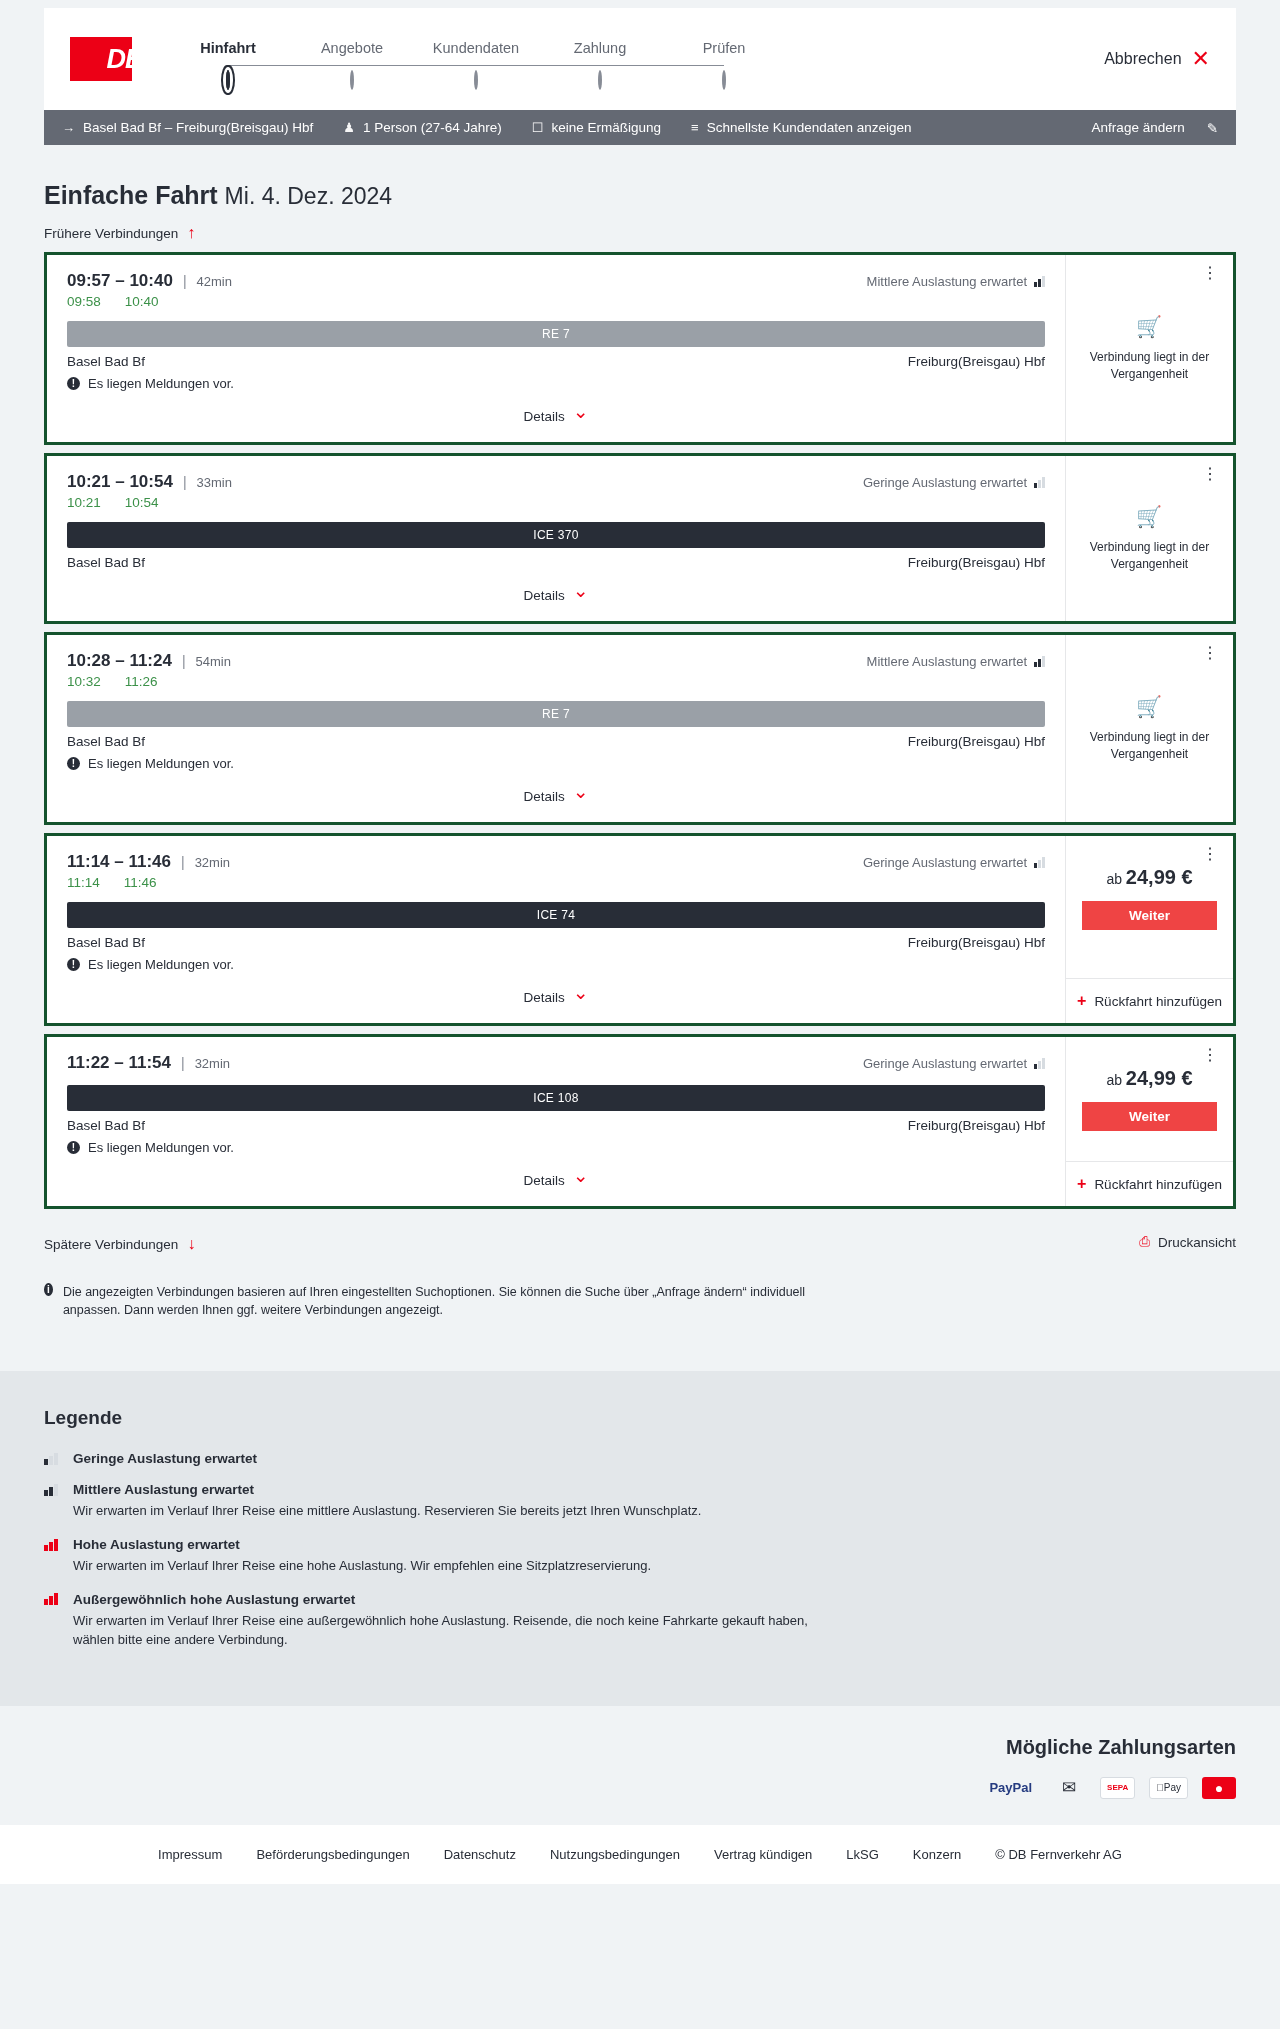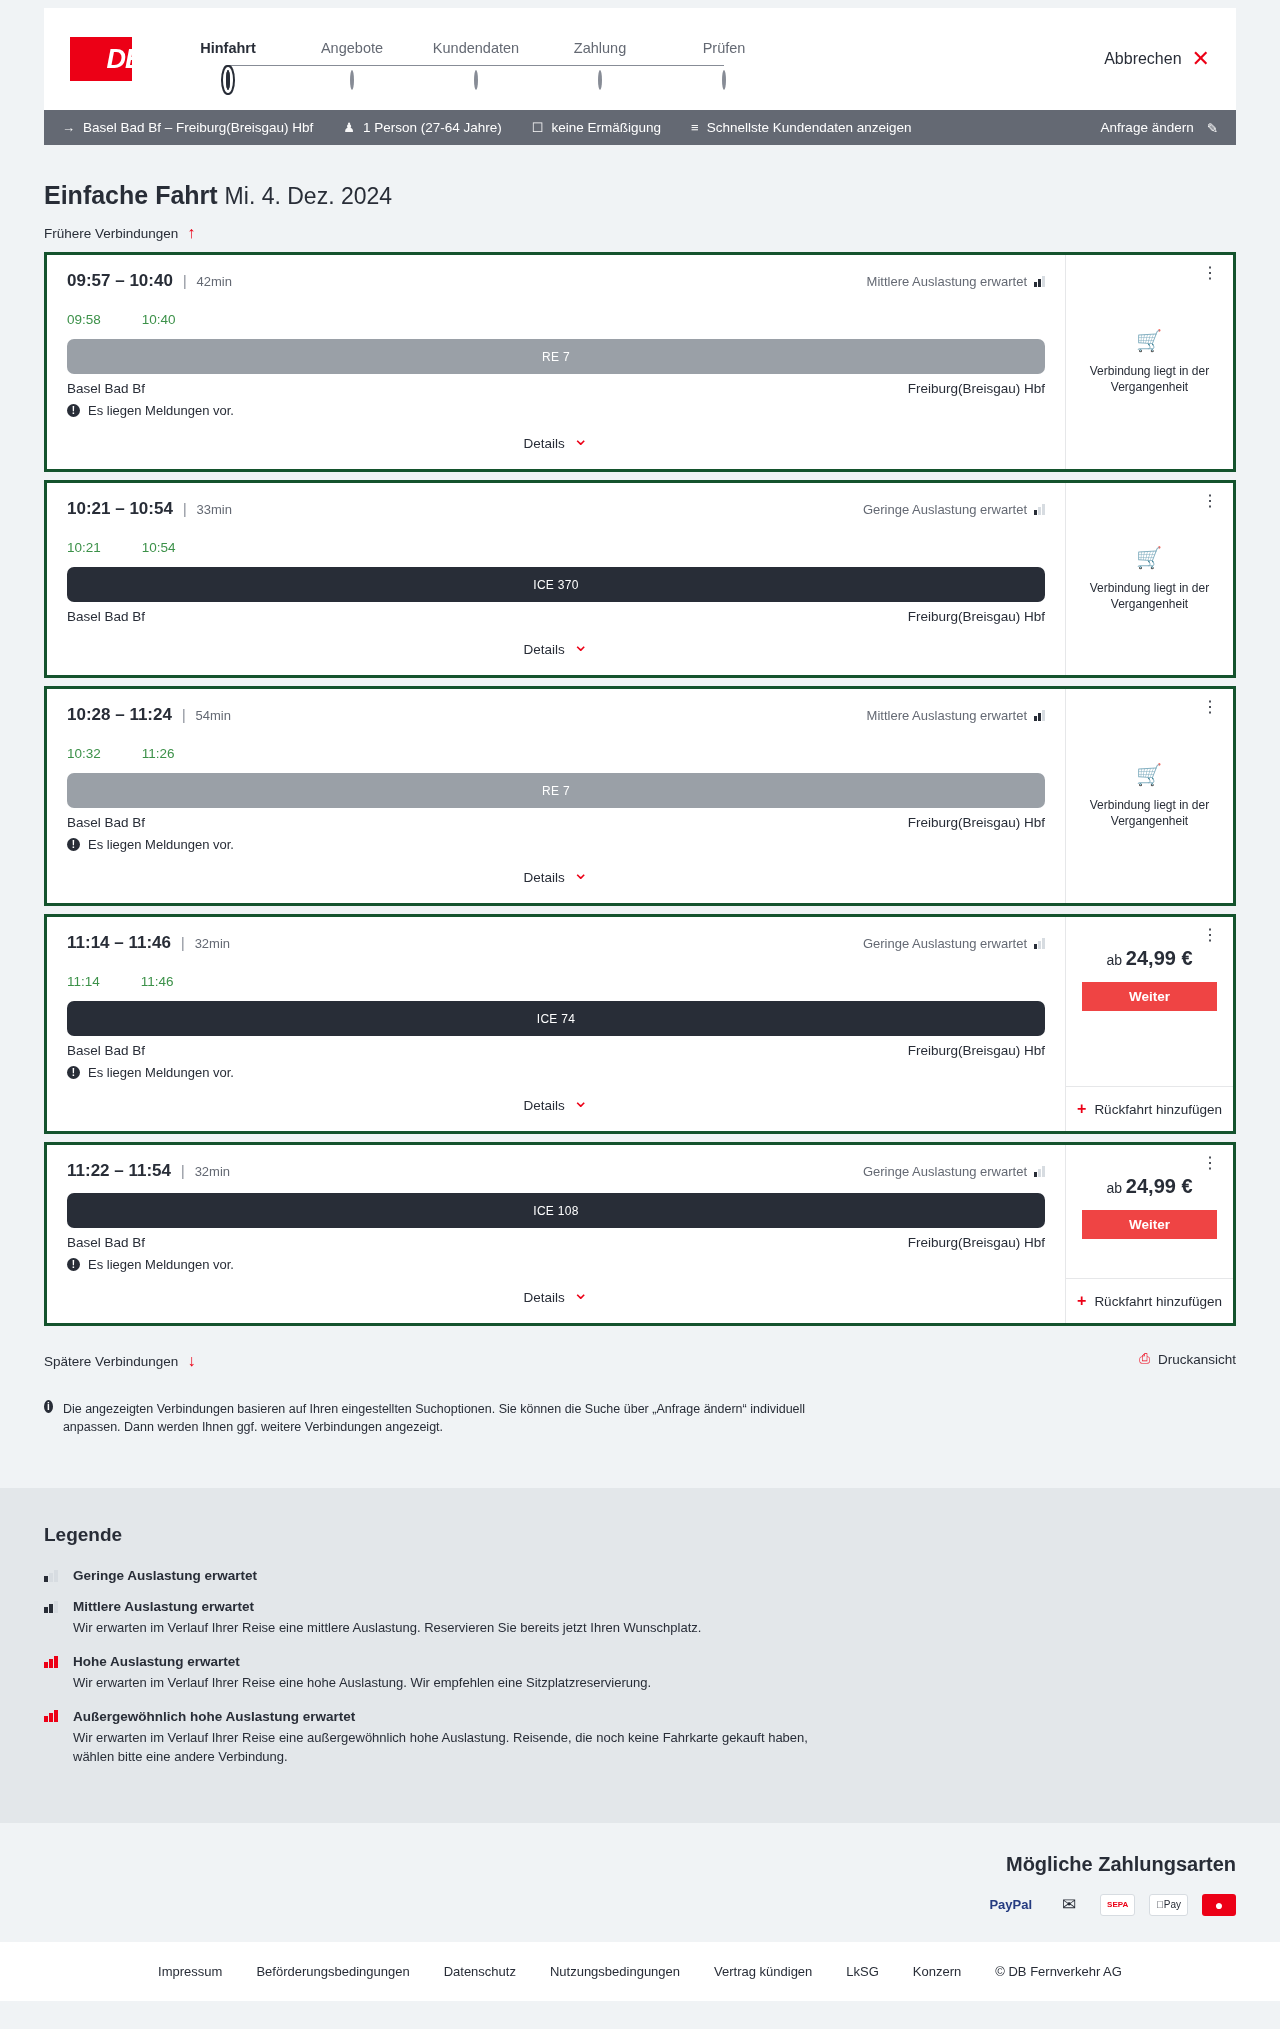--- a/index.html
+++ b/index.html
@@ -90,21 +90,21 @@
     color: #fff;
     margin: 0 44px;
     height: 35px;
     display: flex;
     align-items: center;
     padding: 0 18px;
     font-size: 13.5px;
   }
   .qitem { display: flex; align-items: center; gap: 8px; margin-right: 30px; white-space: nowrap; }
   .qitem .ic { opacity: .95; font-size: 13px; }
-  .qedit { margin-left: auto; display: flex; align-items: center; gap: 13px; cursor: pointer; }
+  .qedit { margin-left: auto; display: flex; align-items: center; gap: 22px; cursor: pointer; }
 
   
   .content { margin: 0 44px; padding-top: 36px; }
   h1.title {
     font-size: 25px;
     margin: 0 0 4px 0;
     font-weight: bold;
   }
   h1.title span.date { font-weight: normal; font-size: 23px; }
   .earlier, .later {
@@ -143,25 +143,25 @@
     align-items: center;
     gap: 7px;
   }
   .bars { display: inline-flex; align-items: flex-end; gap: 1px; height: 11px; }
   .bars i { display: block; width: 3px; background: #d7dce1; }
   .bars i.b1 { height: 5px; }
   .bars i.b2 { height: 8px; }
   .bars i.b3 { height: 11px; }
   .bars.low i.b1 { background: #282d37; }
   .bars.mid i.b1, .bars.mid i.b2 { background: #282d37; }
-  .row2 { margin-top: 21px; color: #3c9149; font-size: 13.5px; display: flex; gap: 41px; }
+  .row2 { margin-top: 3px; color: #3c9149; font-size: 13.5px; display: flex; gap: 24px; }
   .trainbar {
     margin-top: 12px;
-    height: 35px;
-    border-radius: 7px;
+    height: 26px;
+    border-radius: 2px;
     color: #fff;
     font-size: 12px;
     display: flex;
     align-items: center;
     justify-content: center;
     letter-spacing: .3px;
   }
   .trainbar.re { background: #9aa0a7; }
   .trainbar.ice { background: #282d37; }
   .row3 {

